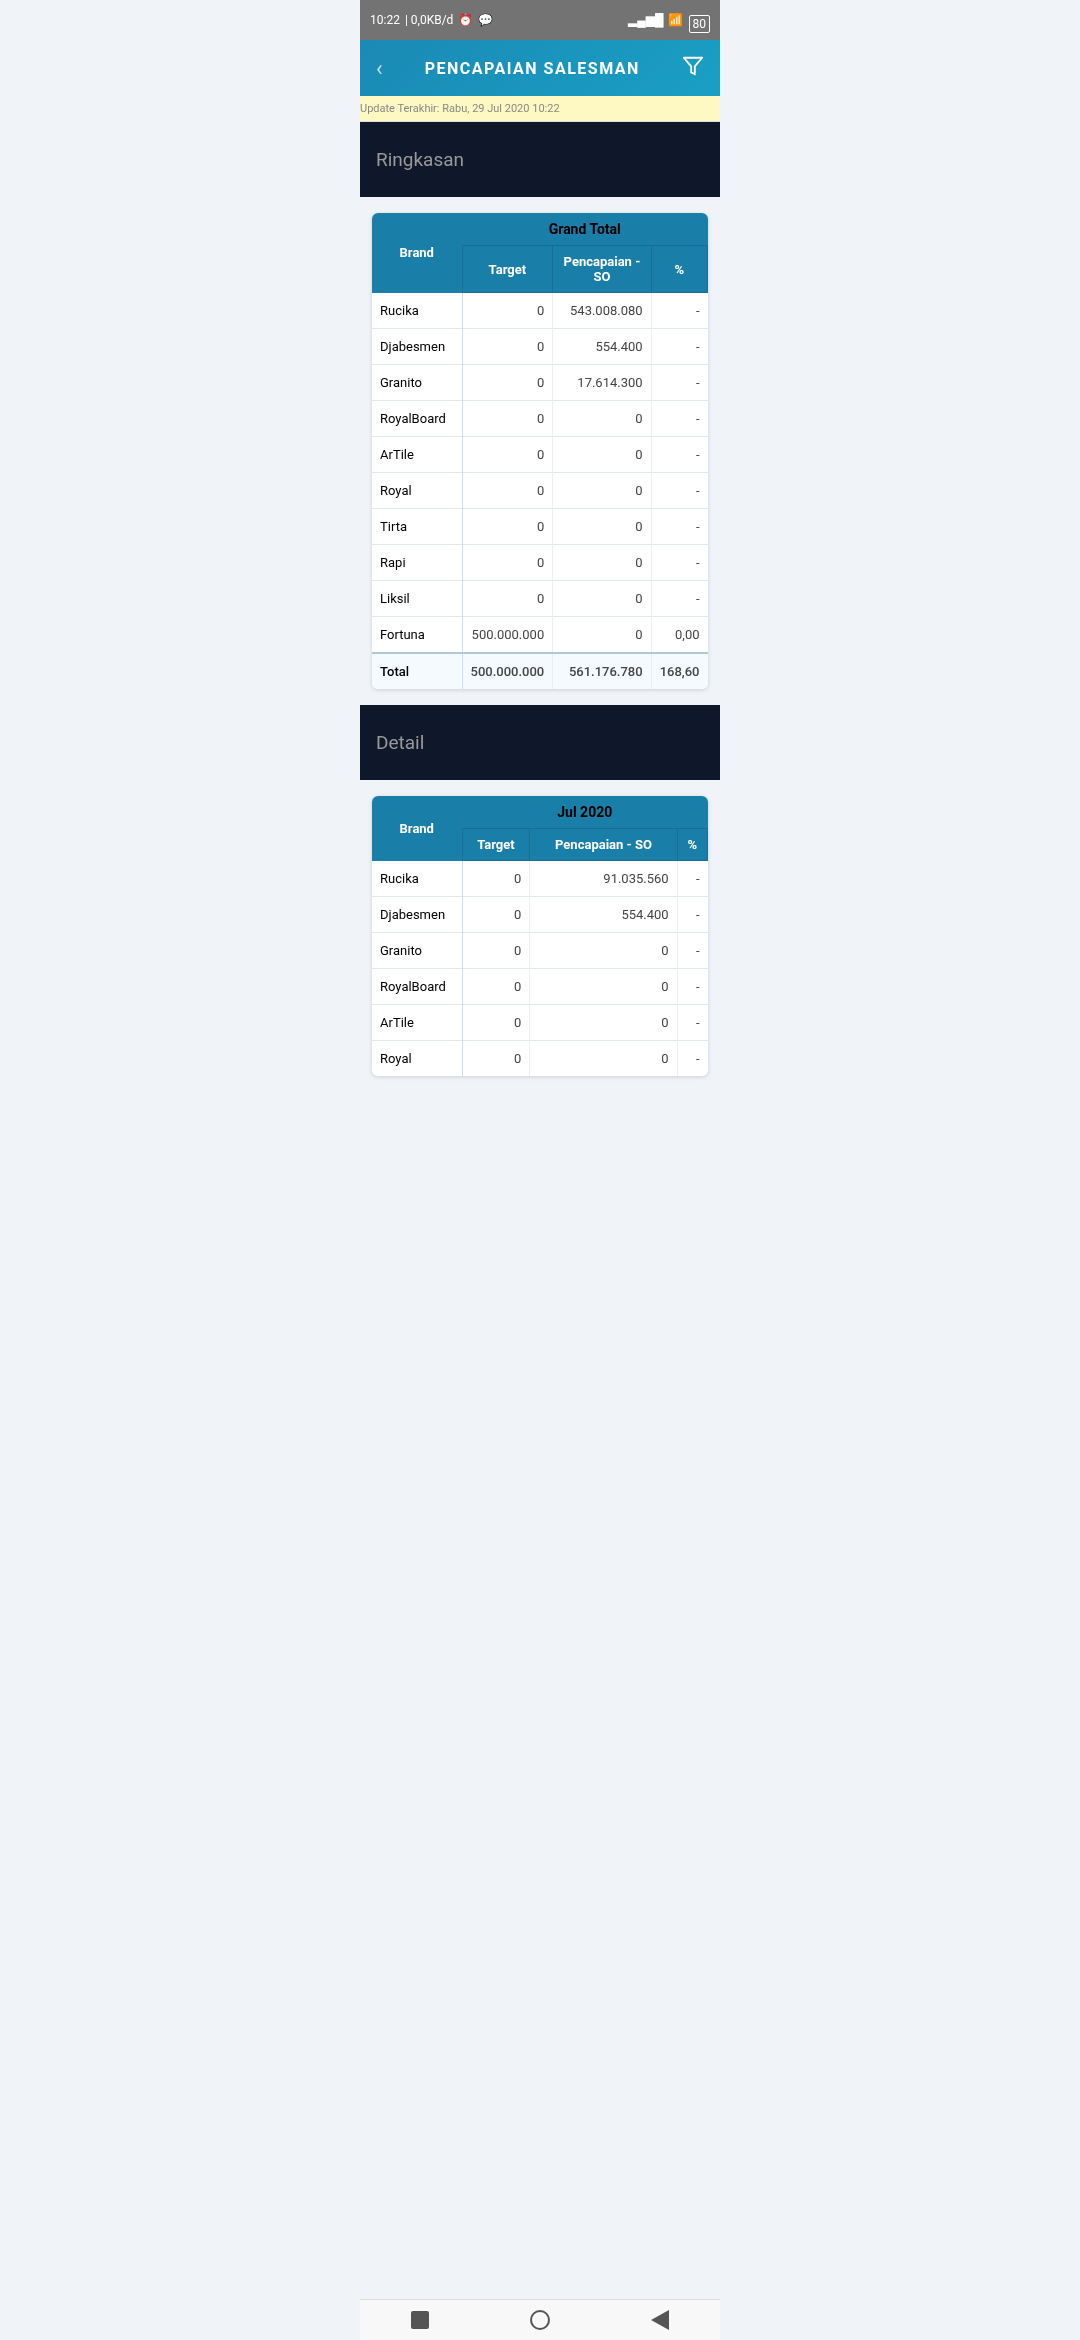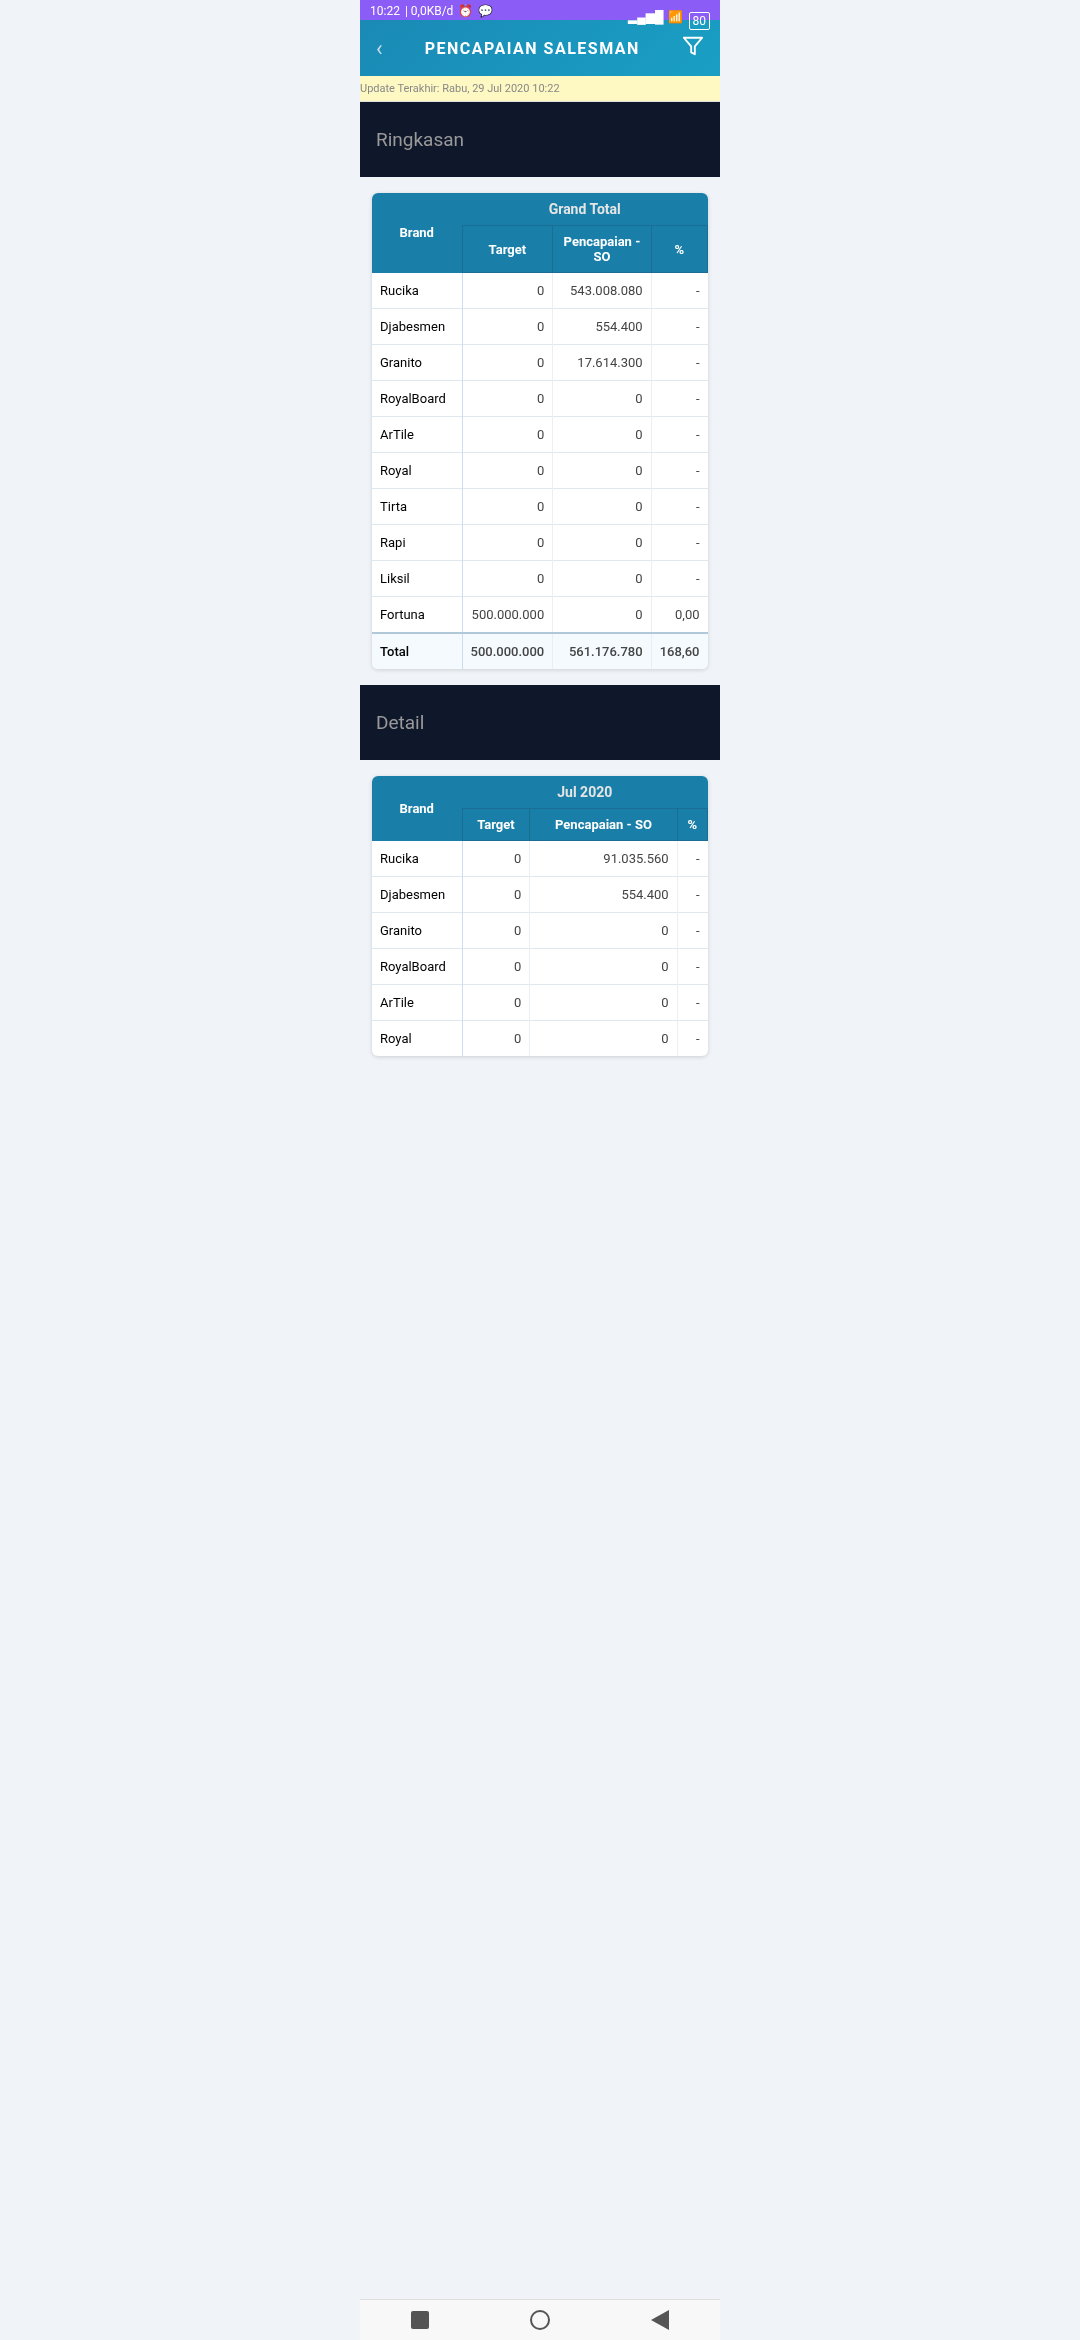--- a/index.html
+++ b/index.html
@@ -9,28 +9,28 @@
       background: #f0f4f8;
       width: 360px;
       margin: 0 auto;
       min-height: 780px;
       font-size: 14px;
       color: #333;
     }
 
     
     .status-bar {
-      background: #8b5cf6;
+      background: #737373;
       color: #fff;
       display: flex;
       justify-content: space-between;
-      align-items: flex-start;
+      align-items: center;
       padding: 4px 10px;
       font-size: 12px;
-      height: 20px;
+      height: 40px;
     }
     .status-left { display: flex; align-items: center; gap: 5px; }
     .status-right { display: flex; align-items: center; gap: 5px; }
     .battery-icon {
       display: inline-flex; align-items: center; justify-content: center;
       border: 1.5px solid #fff; border-radius: 2px; padding: 1px 3px;
       font-size: 12px; position: relative; margin-top: 8px;
     }
 
     
@@ -106,21 +106,21 @@
       color: #fff;
       font-weight: bold;
       text-align: center;
       font-size: 13px;
       width: 90px;
       vertical-align: middle;
     }
 
     .grand-total-header {
       background: #1a7fa8;
-      color: #e5e5e5;
+      color: #000000;
       font-weight: bold;
       text-align: center;
       font-size: 14px;
       padding: 8px;
       border-bottom: 1px solid #1a6e94;
     }
 
     
     tbody tr {
       border-bottom: 1px solid #e0e8ef;

